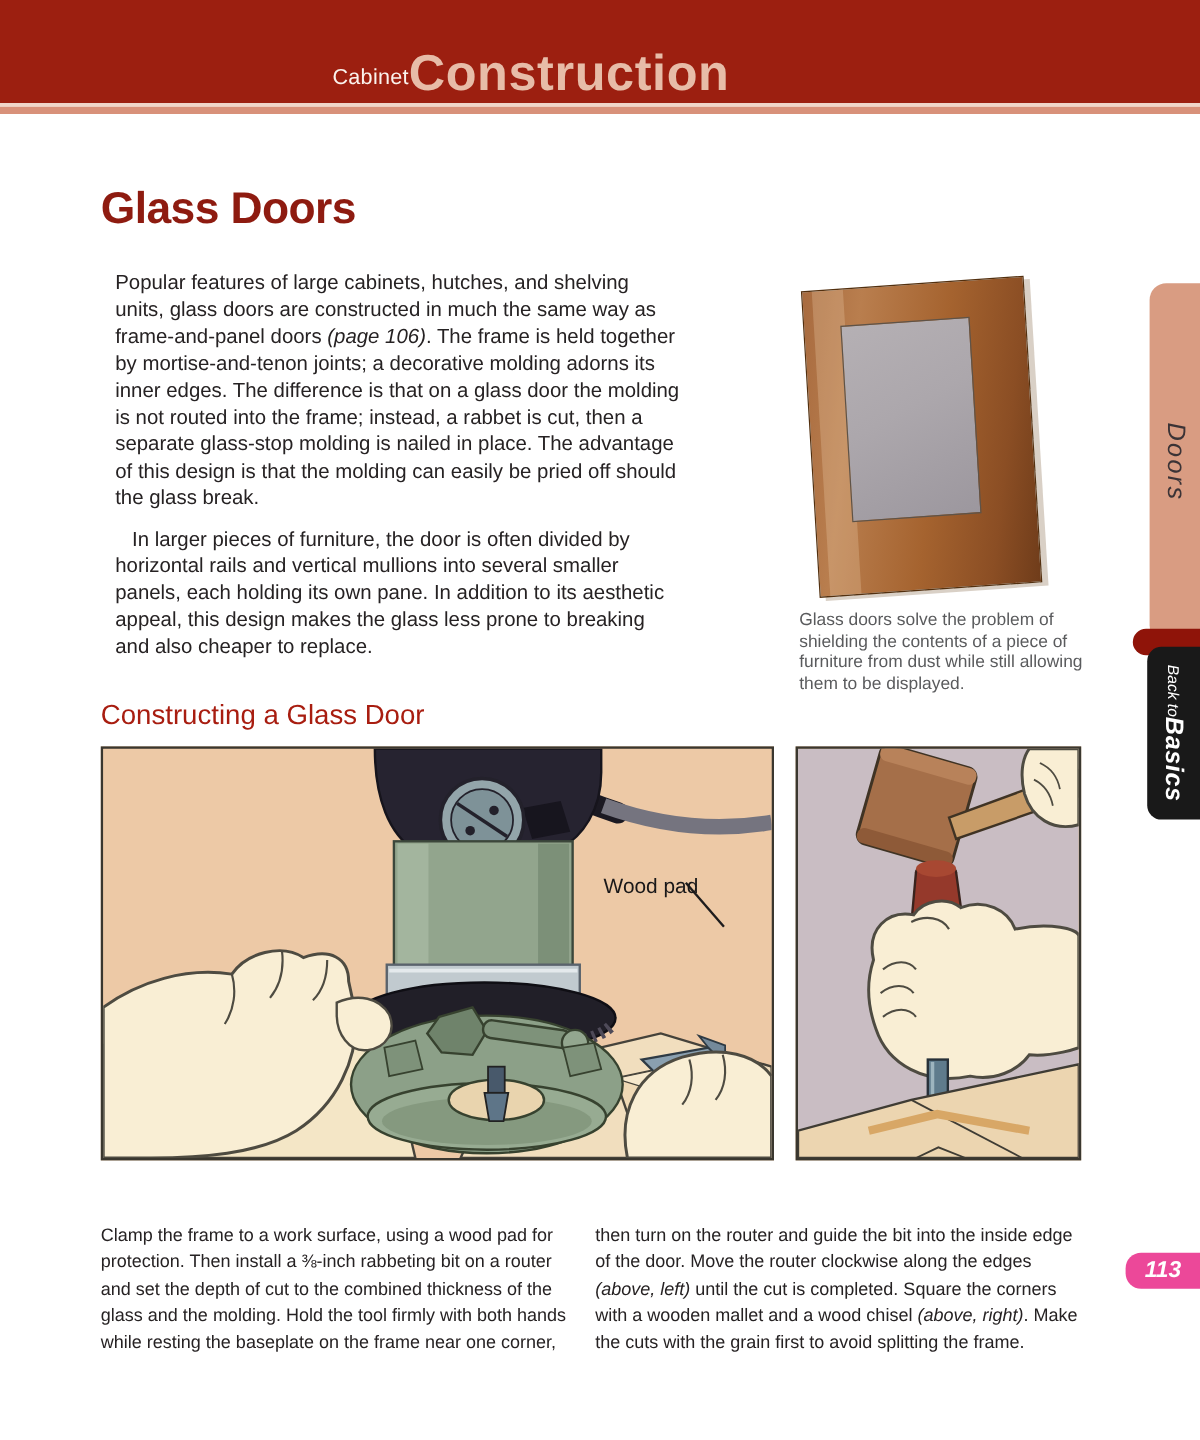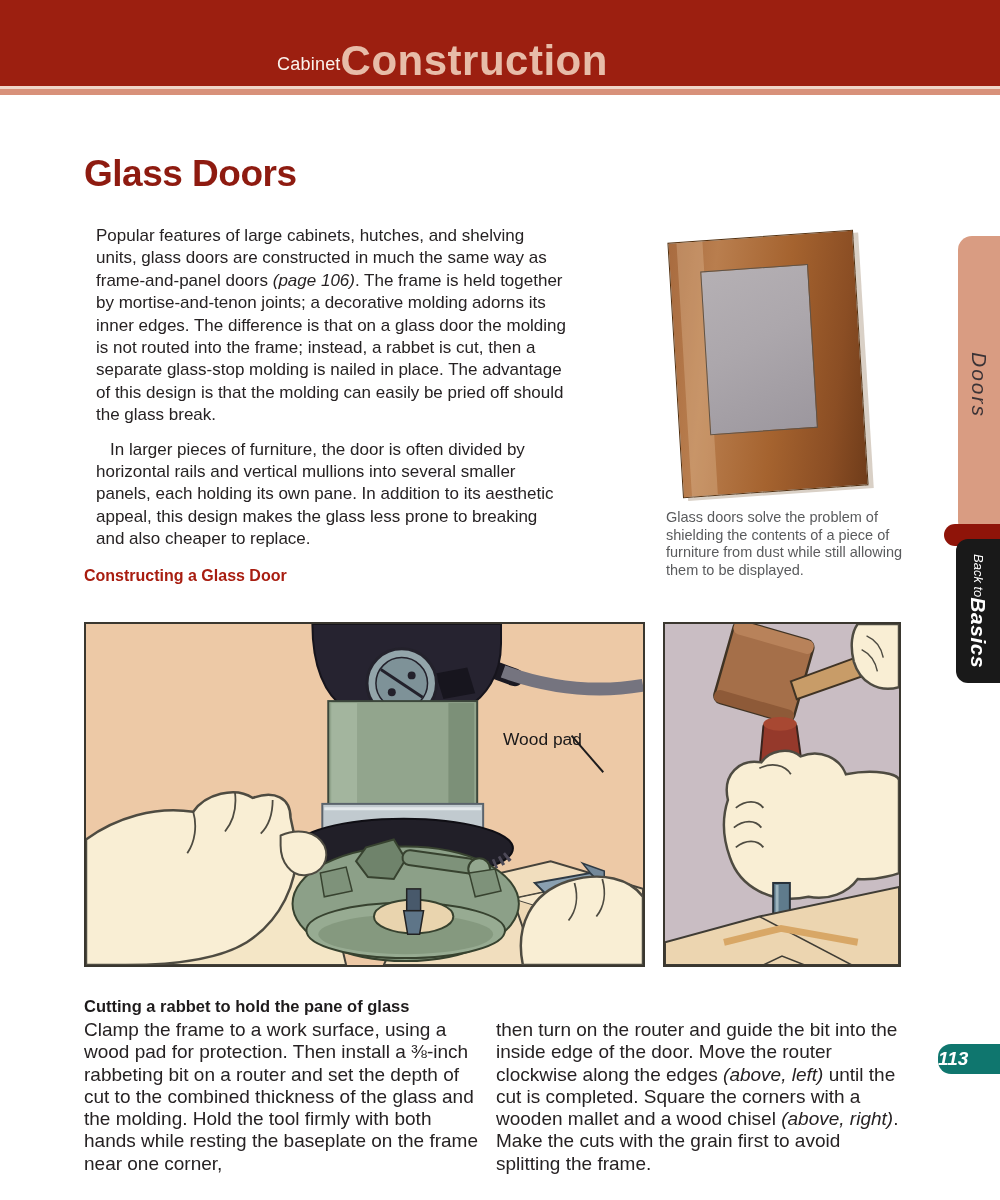--- a/index.html
+++ b/index.html
@@ -62,36 +62,36 @@
   .tab-basics {
     position:absolute; left:956px; top:539px; width:44px; height:144px;
     background:#191919; border-radius:12px 0 0 12px;
     display:flex; align-items:center; justify-content:center;
   }
   .tab-basics .vtext { writing-mode:vertical-rl; color:#ffffff; line-height:1; }
   .tab-basics .bt-prefix { font-size:13px; font-style:italic; }
   .tab-basics .bt-name { font-size:21px; font-style:italic; font-weight:700; letter-spacing:0.5px; }
   .tab-page {
     position:absolute; left:938px; top:1044px; width:62px; height:30px;
-    background:#0f766e; border-radius:13px 0 0 13px;
+    background:#ec4899; border-radius:13px 0 0 13px;
     color:#ffffff; font-style:italic; font-weight:700; font-size:19px;
-    line-height:30px; 
+    line-height:30px; padding-left:16px;
   }
   
   .section-title {
-    position:absolute; left:84px; top:567px;
-    font-size:16px; font-weight:700; color:#A81D10;
+    position:absolute; left:84px; top:582px;
+    font-size:23px; font-weight:400; color:#A81D10;
   }
   .fig { position:absolute; top:622px; height:345px; border:2px solid #3A372F; background:#EDC9A6; }
   .fig svg { display:block; width:100%; height:100%; }
   .fig-left { left:84px; width:561px; }
   .fig-right { left:663px; width:238px; }
   
   .cap-heading { position:absolute; left:84px; top:997px; font-size:16.5px; font-weight:700; color:#1E1B1C; }
-  .cap-col { position:absolute; top:1019px; font-size:19px; line-height:22.3px; }
+  .cap-col { position:absolute; top:1019px; font-size:15px; line-height:22.3px; }
   .cap-col1 { left:84px; width:396px; }
   .cap-col2 { left:496px; width:412px; }
 </style>
 </head>
 <body>
 
 <div class="page">
 
   <div class="header-bar"></div>
   <div class="header-gap"></div>
@@ -213,17 +213,16 @@
       <rect x="110" y="262" width="17" height="78" fill="#5F7B8C" stroke="#273038" stroke-width="2"></rect>
       <line x1="114" y1="264" x2="114" y2="338" stroke="#9DB4BE" stroke-width="3"></line>
 
       <polygon points="0,322 96,296 238,266 238,345 0,345" fill="#ECD5B0" stroke="#3F3C34" stroke-width="2"></polygon>
       <line x1="96" y1="296" x2="190" y2="345" stroke="#3F3C34" stroke-width="1.5"></line>
       <polyline points="60,322 118,308 196,322" fill="none" stroke="#D8A766" stroke-width="7"></polyline>
       <polyline points="100,345 119,336 142,345" fill="none" stroke="#3F3C34" stroke-width="1.5"></polyline>
     </svg>
   </div>
 
-  <div class="cap-heading">Cutting a rabbet to hold the pane of glass</div>
   <div class="cap-col cap-col1">Clamp the frame to a work surface, using a wood pad for protection. Then install a ⅜-inch rabbeting bit on a router and set the depth of cut to the combined thickness of the glass and the molding. Hold the tool firmly with both hands while resting the baseplate on the frame near one corner,</div>
   <div class="cap-col cap-col2"><span>then turn on the router and guide the bit into the inside edge of the door. Move the router clockwise along the edges </span><span class="italic">(above, left)</span><span> until the cut is completed. Square the corners with a wooden mallet and a wood chisel </span><span class="italic">(above, right)</span><span>. Make the cuts with the grain first to avoid splitting the frame.</span></div>
 
 </div>
 
 </body></html>

